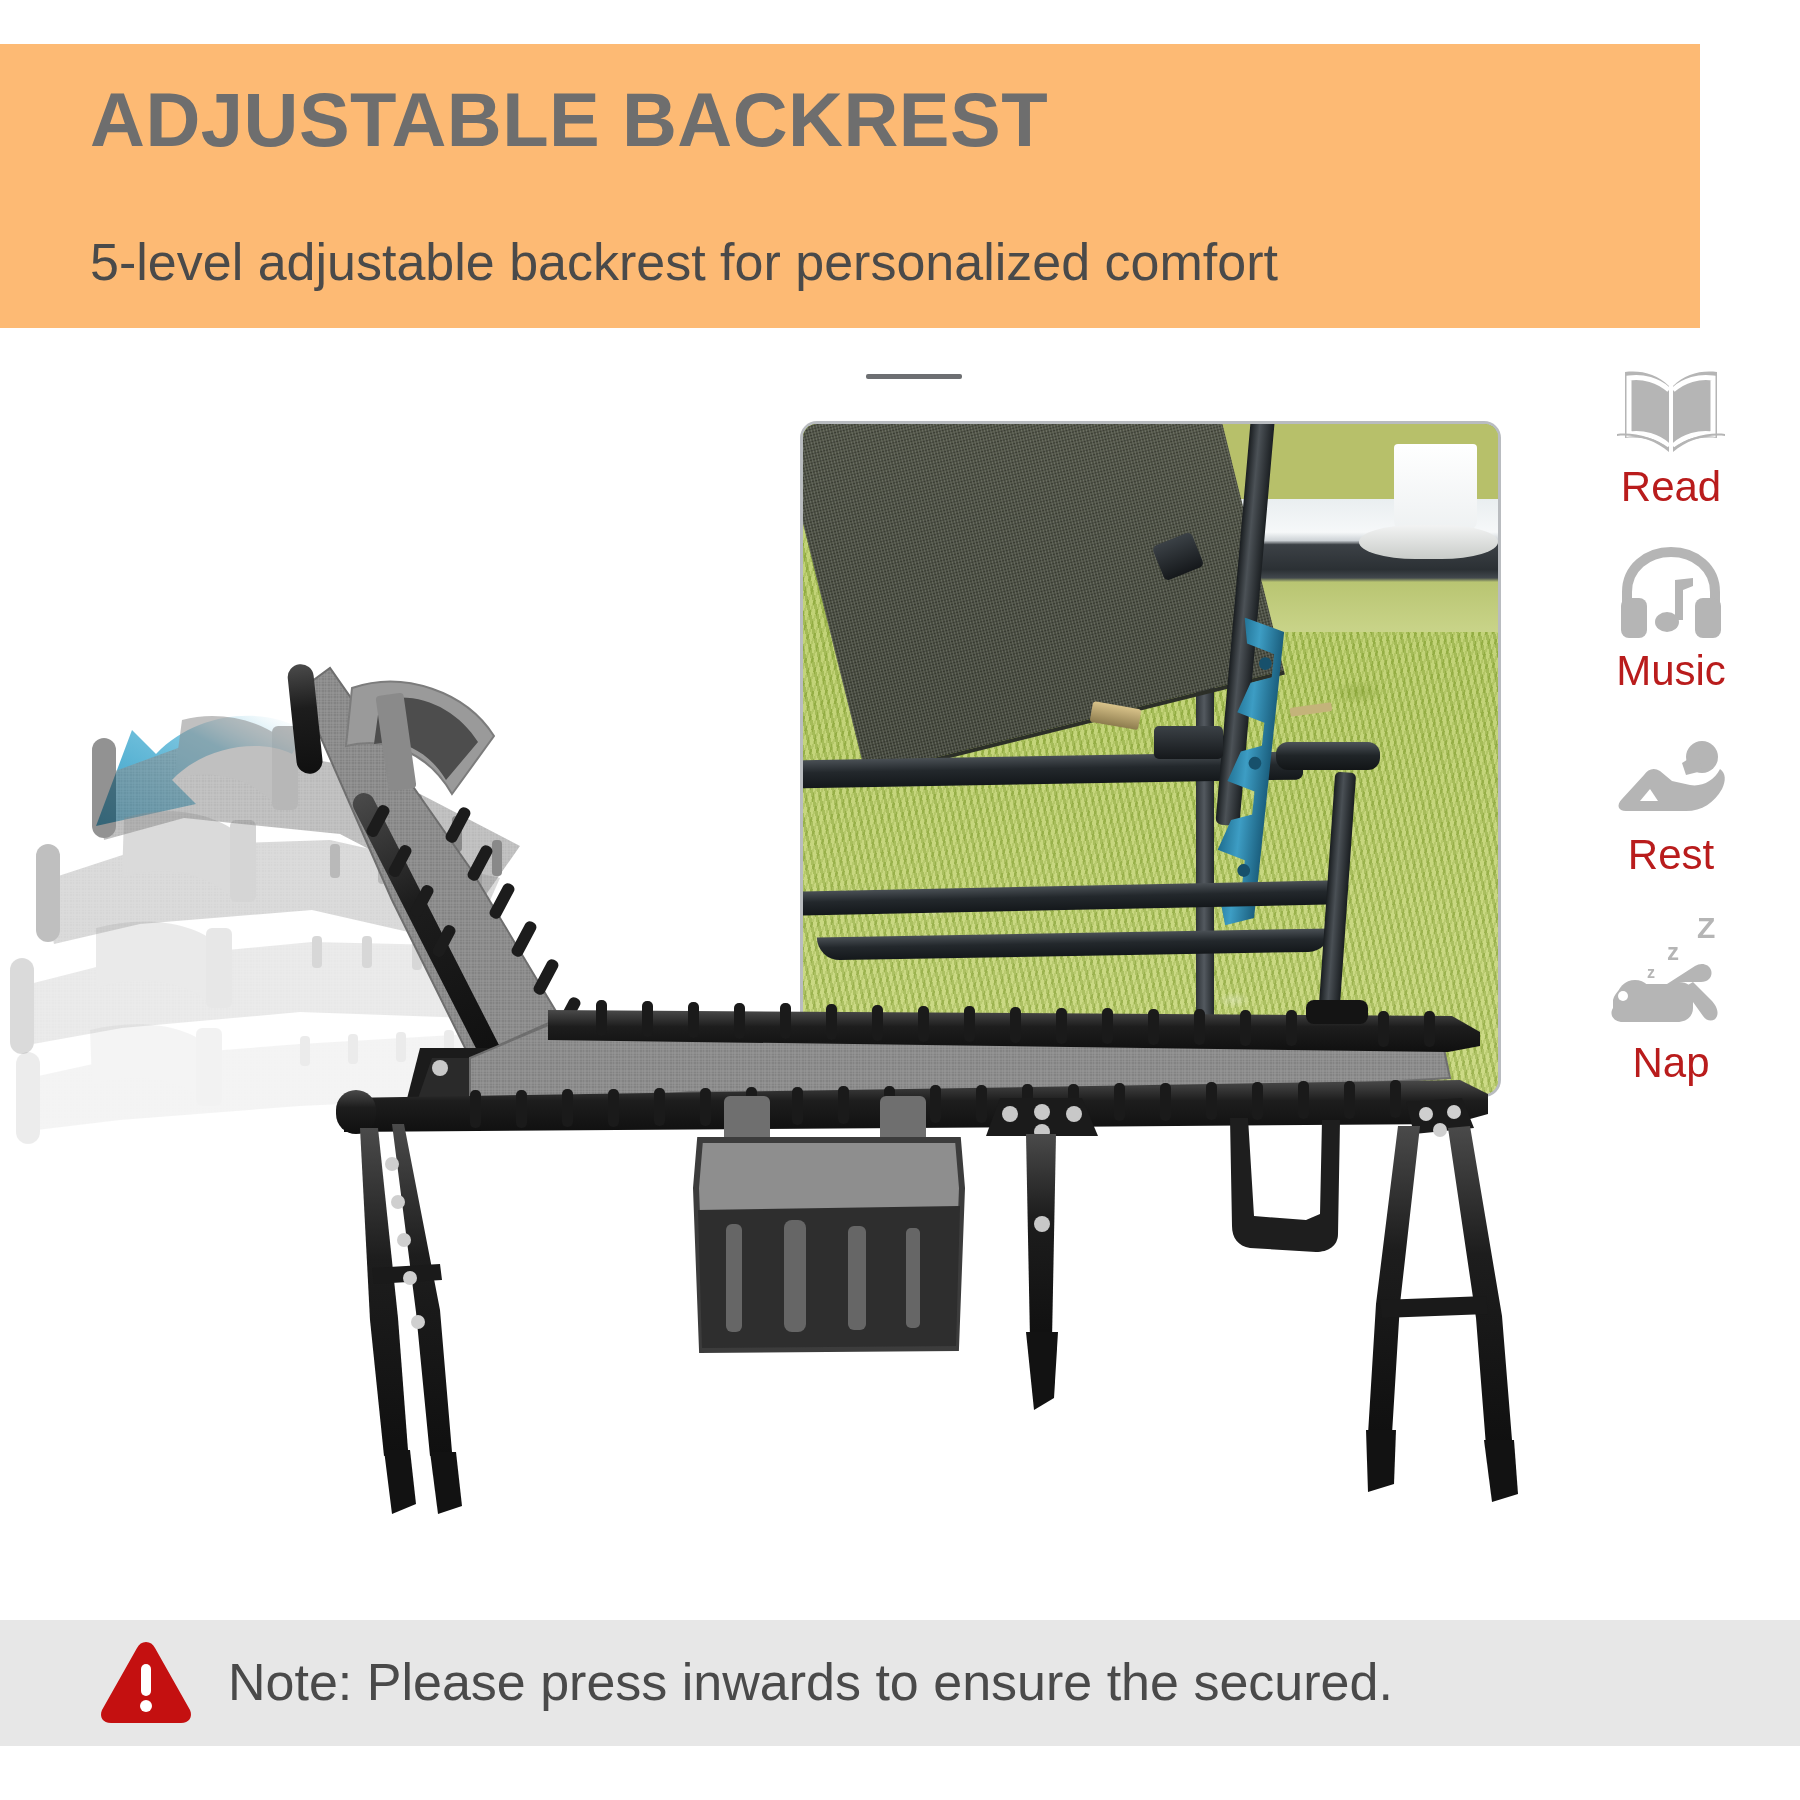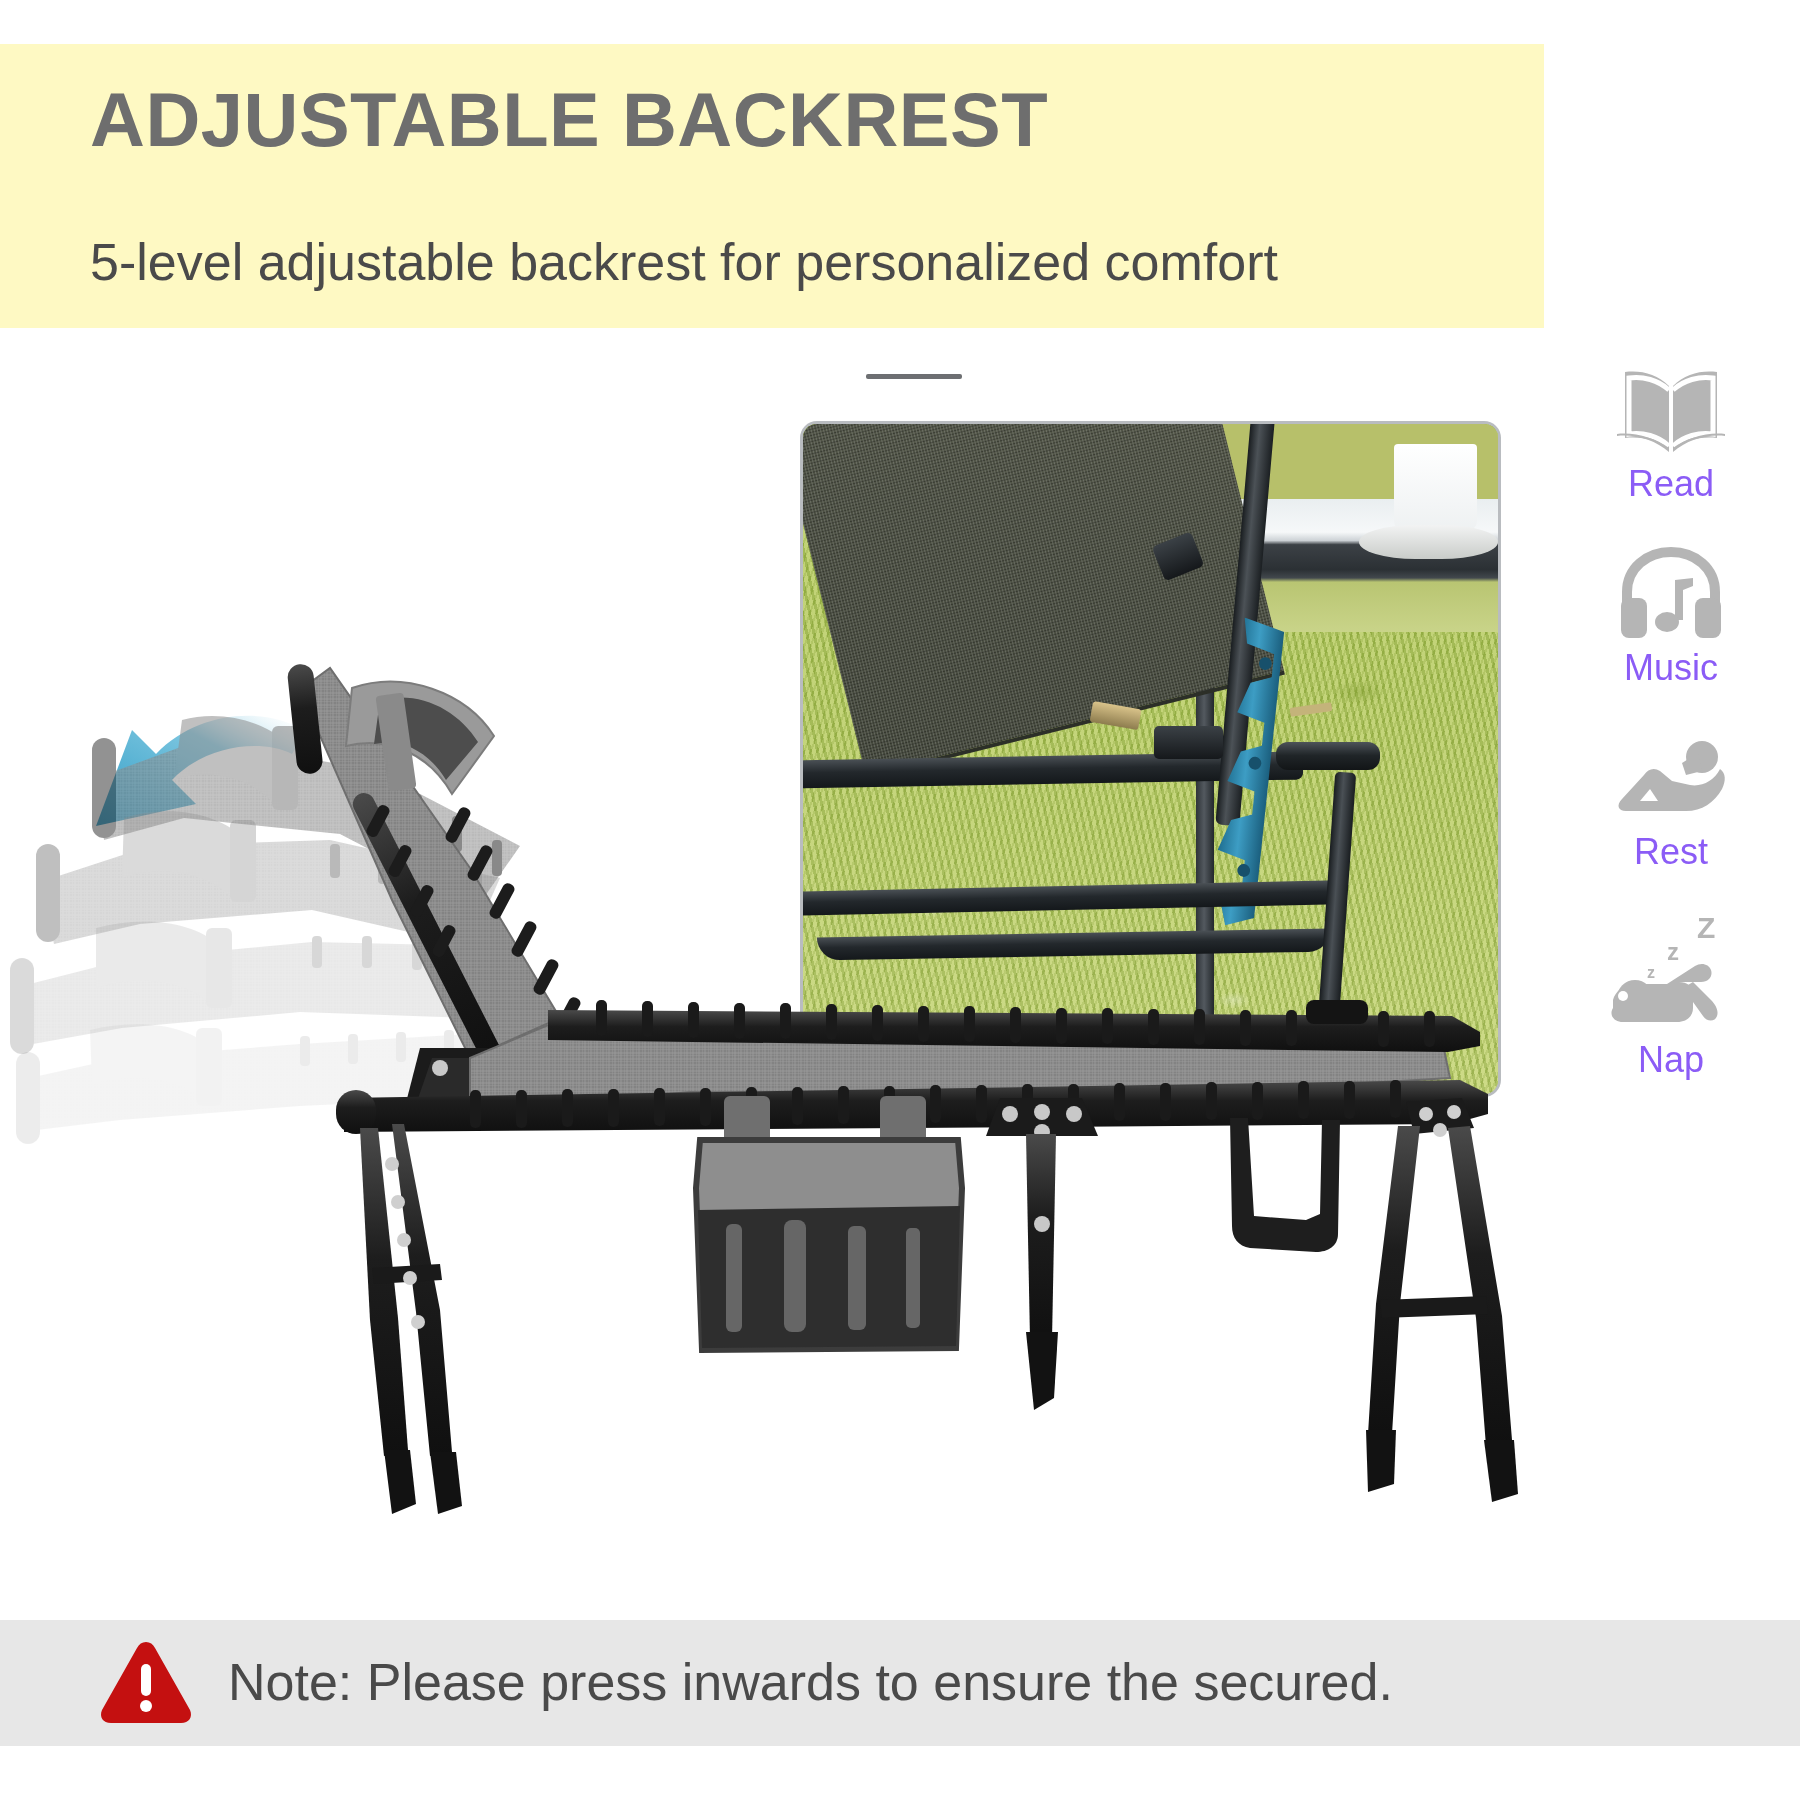--- a/index.html
+++ b/index.html
@@ -14,23 +14,23 @@
     overflow: hidden;
     font-family: "Liberation Sans", sans-serif;
     background: #ffffff;
   }
 
   
   #header-band {
     position: absolute;
     left: 0;
     top: 44px;
-    width: 1544px;
+    width: 1700px;
     height: 284px;
-    background: #fef9c3;
+    background: #fdba74;
     box-sizing: border-box;
     text-align: right;
   }
   #header-title {
     position: absolute;
     left: 90px;
     top: 38px;
     font-size: 76px;
     font-weight: bold;
     letter-spacing: 0.5px;
@@ -204,22 +204,22 @@
     text-align: center;
   }
   .feature-icon {
     height: 104px;
     display: flex;
     align-items: center;
     justify-content: center;
   }
   .feature-icon svg { display: block; }
   .feature-label {
-    font-size: 36px;
-    color: #8b5cf6;
+    font-size: 42px;
+    color: #b91c1c;
     line-height: 1;
     margin-top: 4px;
   }
 
   
   #product {
     position: absolute;
     left: 0;
     top: 300px;
     width: 1560px;

